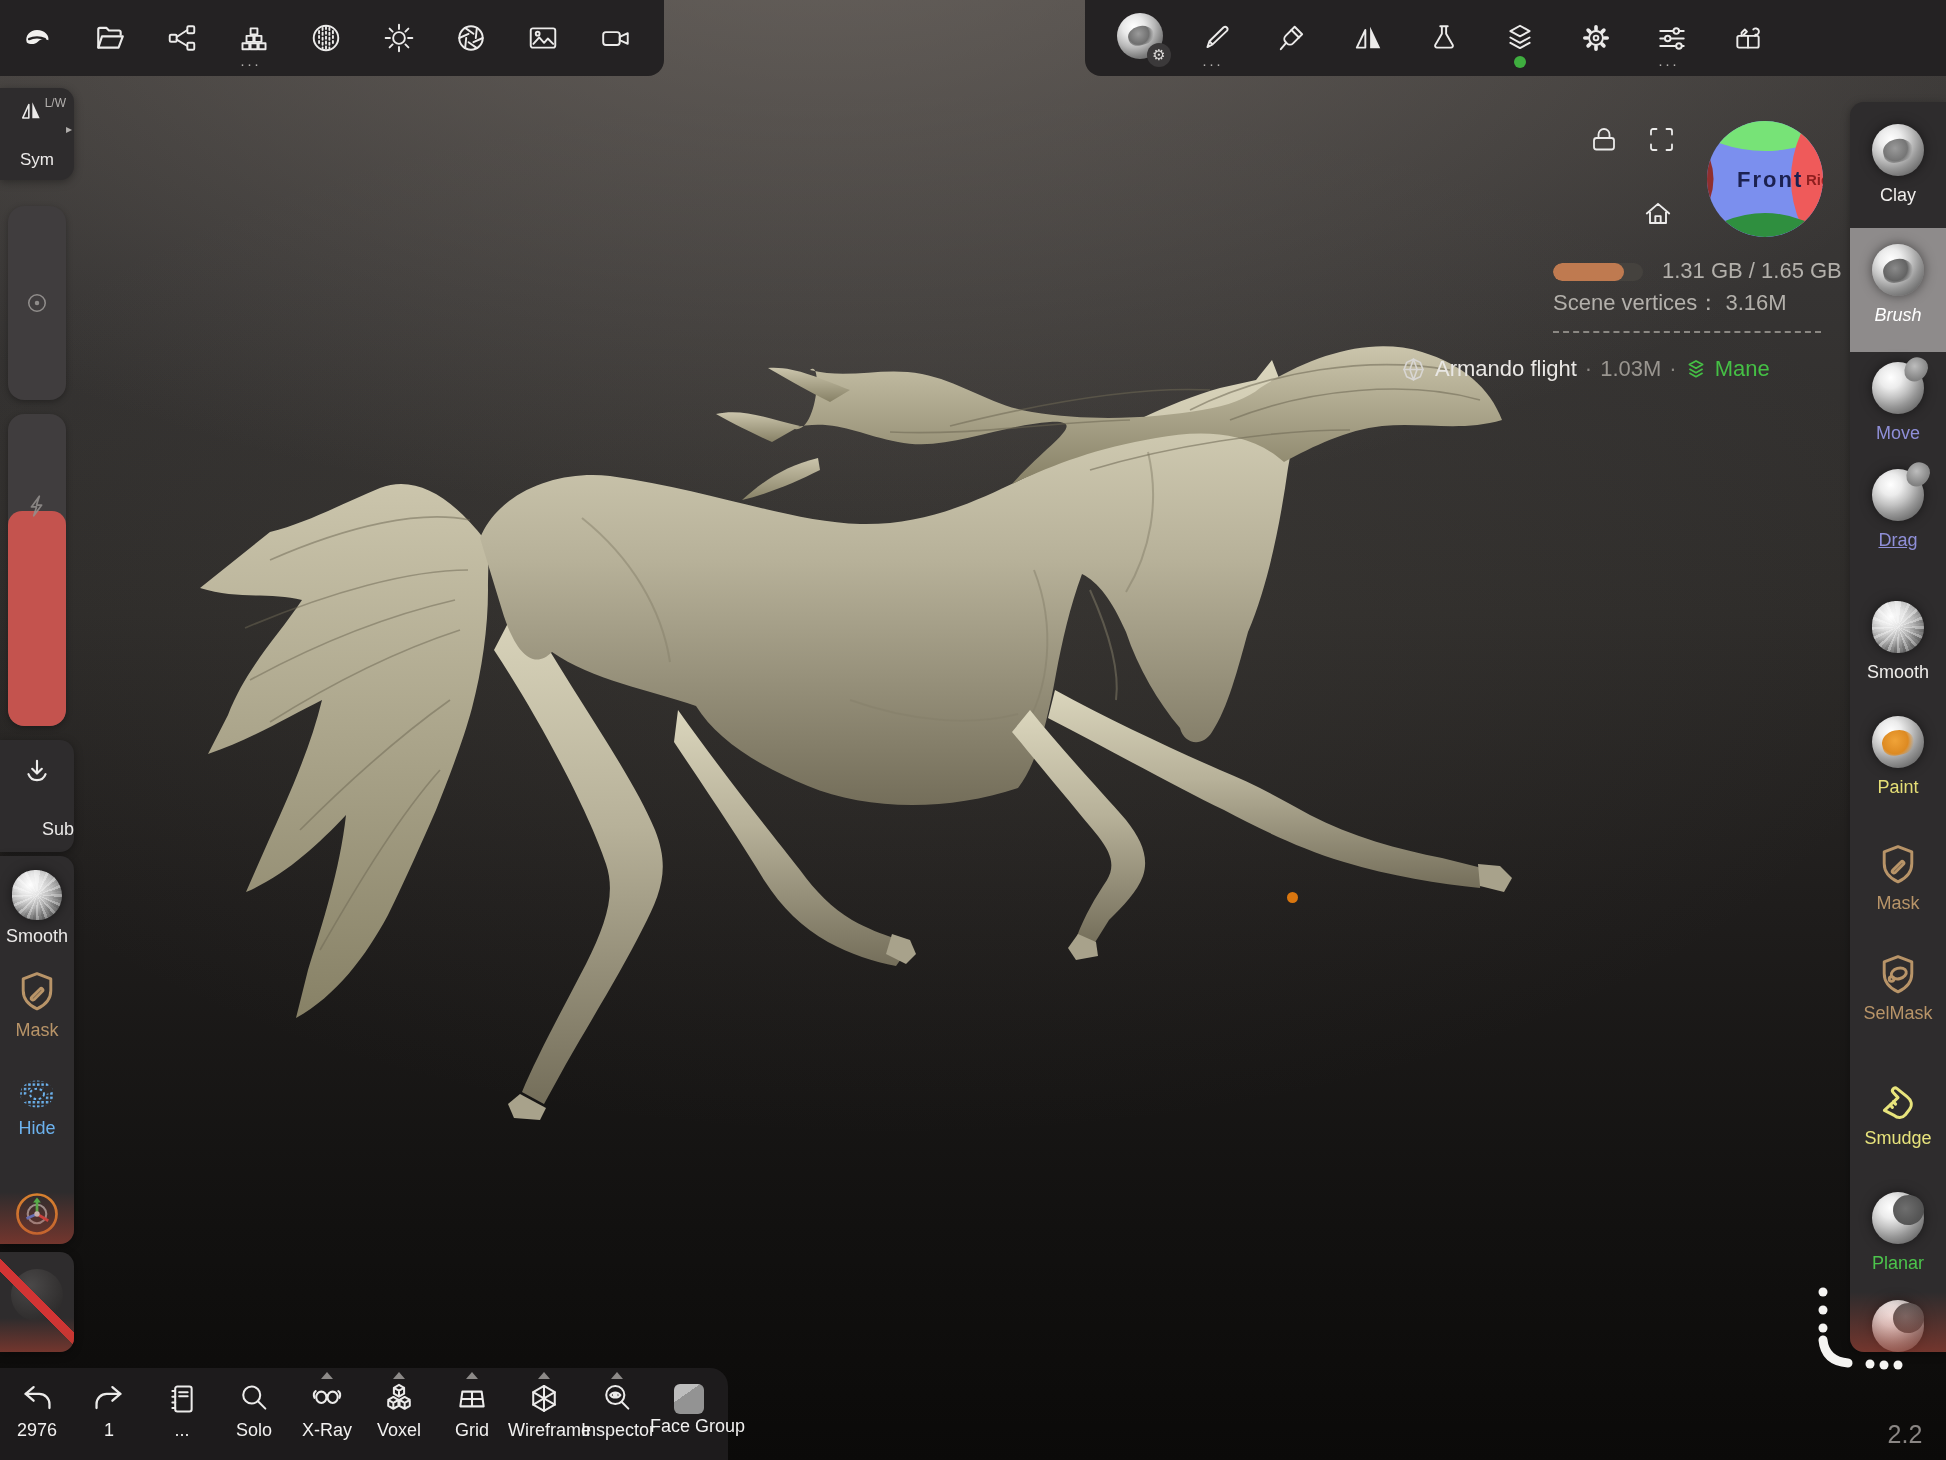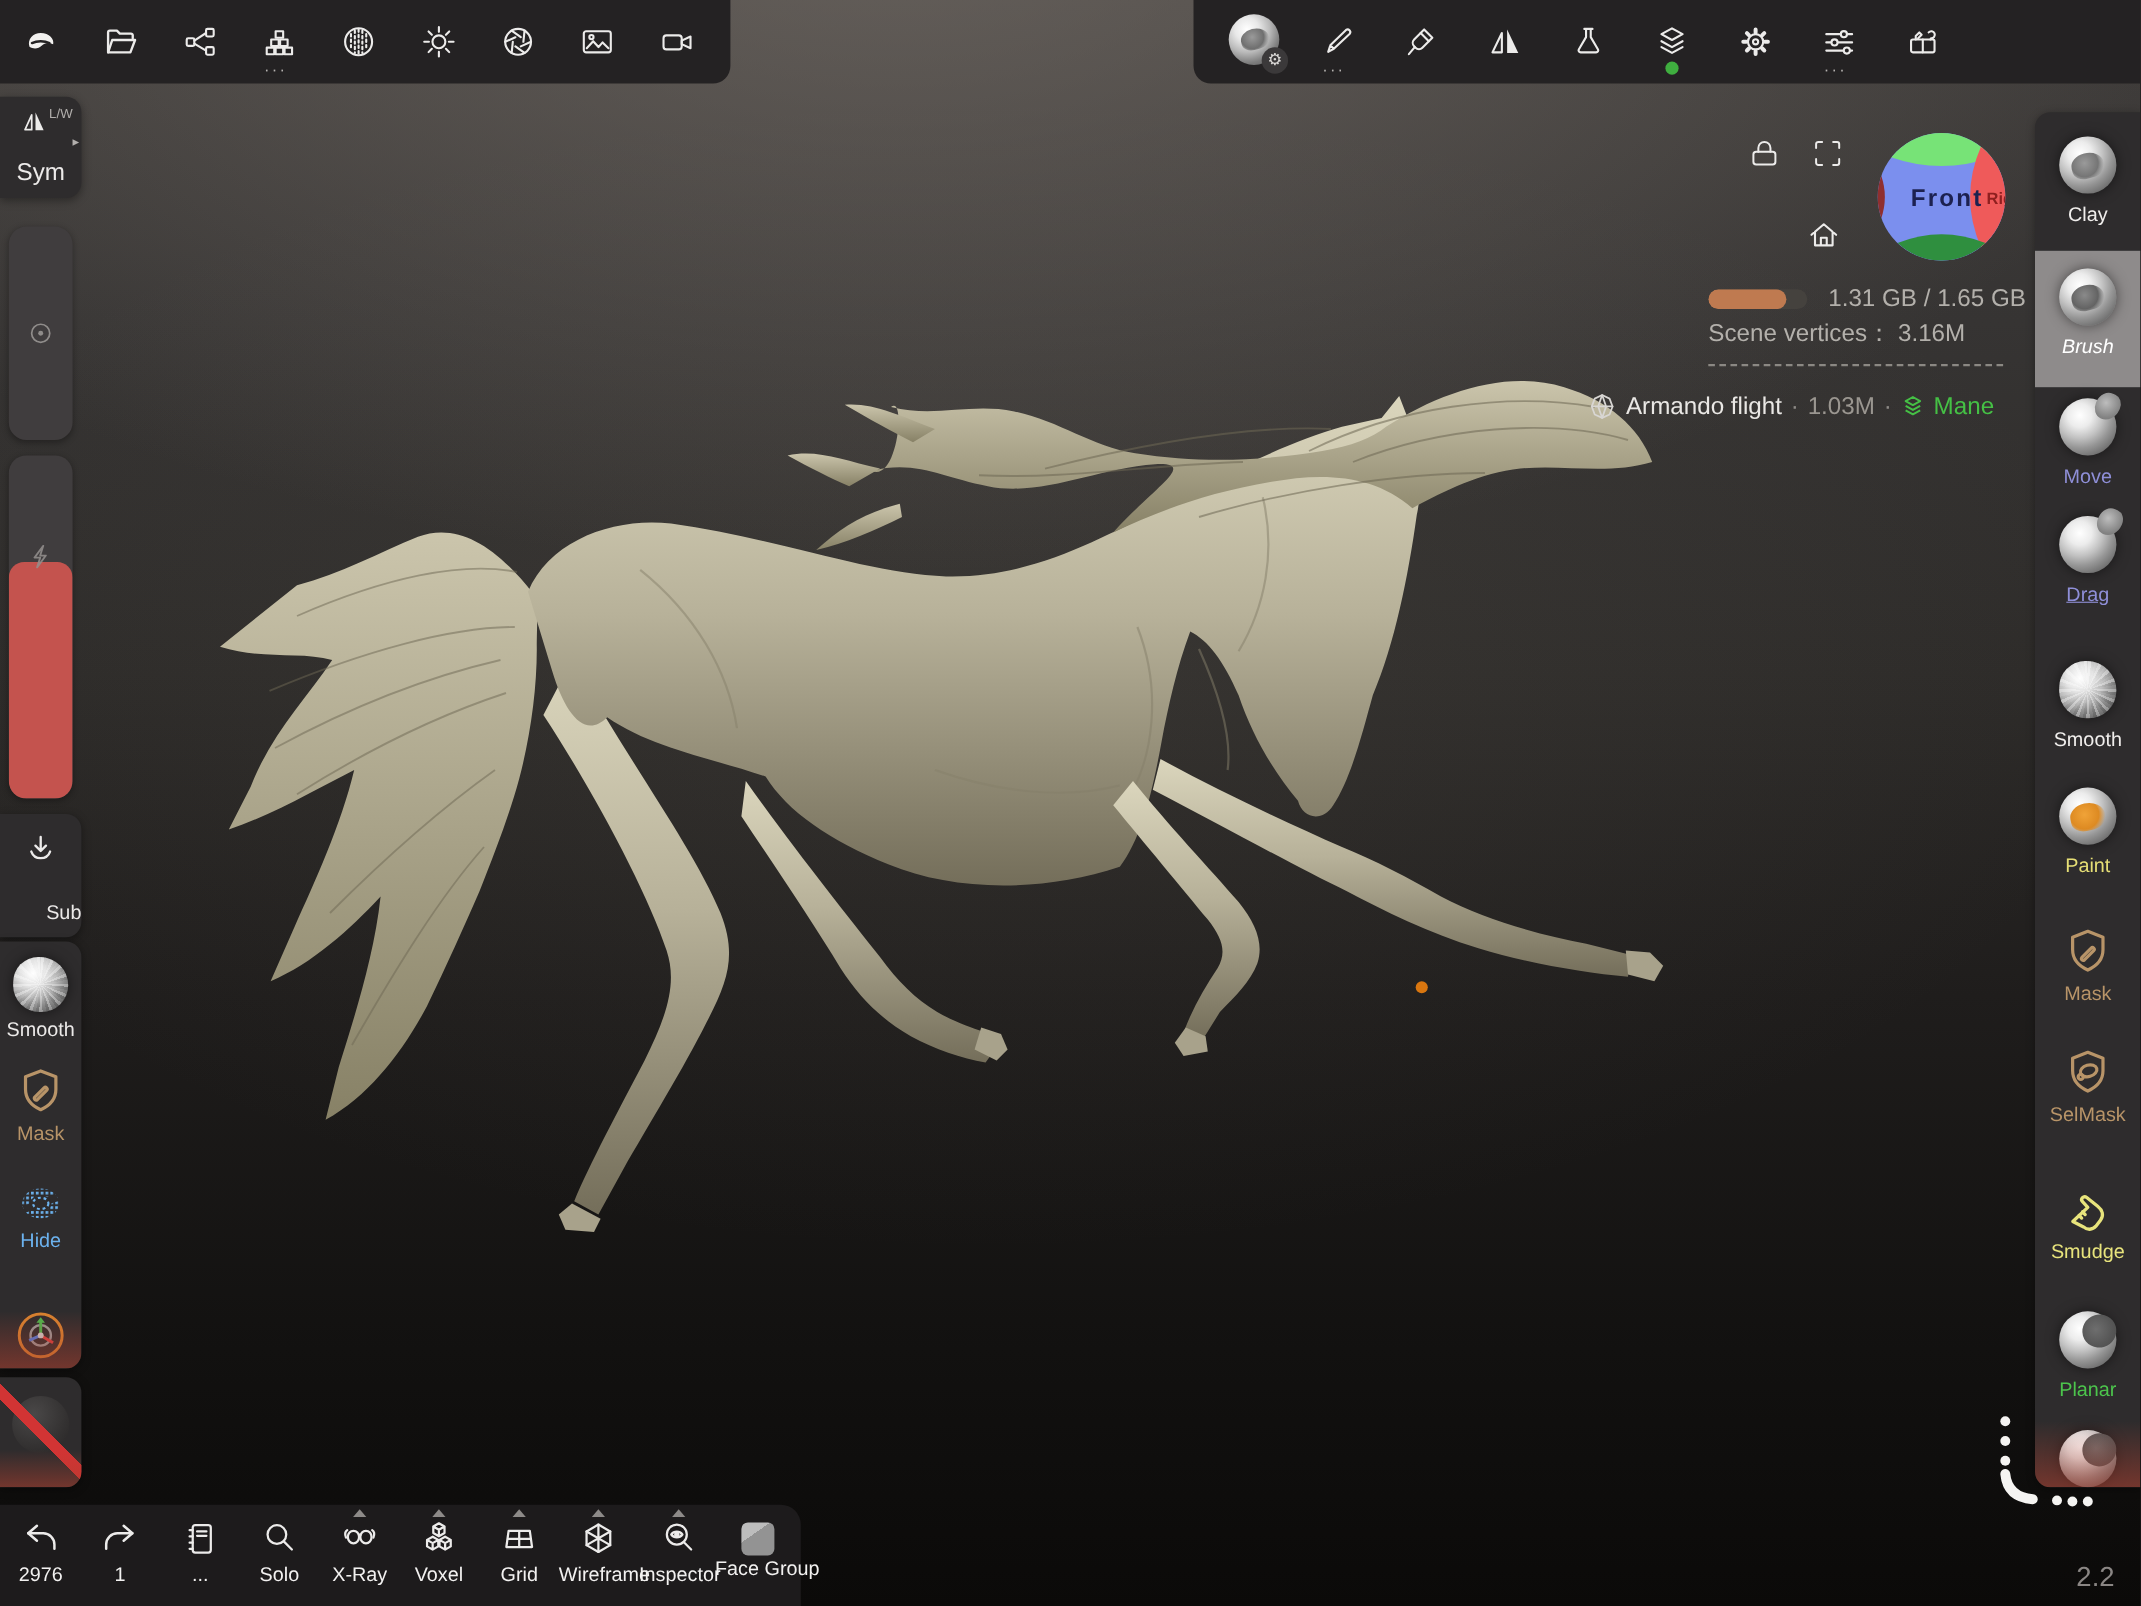--- a/index.html
+++ b/index.html
@@ -238,21 +238,21 @@
     </div>
   </div>
 
   <div class="panel" style="left:0;top:88px;width:74px;height:92px;border-radius:0 14px 14px 0;">
     <svg class="ic thin" width="26" height="26" viewBox="0 0 30 30" style="position:absolute;left:18px;top:10px;">
         <path d="M12.5 7.5 L5.5 23 h7 z"></path>
         <path d="M16.5 5 L25 23.5 h-8.5 z" fill="#ecebea" stroke="none"></path>
       </svg>
     <div style="position:absolute;right:8px;top:8px;font-size:12px;color:#b2afad;">L/W</div>
     <div style="position:absolute;right:2px;top:34px;font-size:12px;color:#b2afad;">▸</div>
-    <div class="lbl" style="position:absolute;left:0;right:0;bottom:10px;font-size:22px;">Sym</div>
+    <div class="lbl" style="position:absolute;left:0;right:0;bottom:10px;font-size:17px;">Sym</div>
   </div>
 
   <div class="track" style="top:206px;height:194px;">
     <svg class="ic thin" width="26" height="26" viewBox="0 0 30 30" style="position:absolute;left:16px;top:84px;stroke:#8f8c8a;">
         <circle cx="15" cy="15" r="9.5"></circle>
         <circle cx="15" cy="15" r="2.6" fill="#8f8c8a" stroke="none"></circle>
       </svg>
   </div>
 
   <div class="track" style="top:414px;height:312px;">
@@ -361,21 +361,21 @@
   <div class="abs" style="left:1553px;top:263px;width:90px;height:18px;border-radius:9px;background:#45423e;overflow:hidden;">
     <div style="height: 100%; background: rgb(191, 122, 80); border-radius: 9px; width: 79%;"></div>
   </div>
   <div class="abs memtext" style="left:1662px;top:258px;">1.31 GB / 1.65 GB</div>
   <div class="abs memtext" style="left:1553px;top:288px;">
     <span>Scene vertices：</span>
     <span>3.16M</span>
   </div>
   <div class="abs" style="left:1553px;top:331px;width:268px;border-top:2px dashed #8b8883;"></div>
 
-  <div class="abs" style="left:1400px;top:352px;width:456px;height:34px;display:flex;align-items:center;justify-content:center;gap:8px;font-size:22px;">
+  <div class="abs" style="left:1400px;top:352px;width:456px;height:34px;display:flex;align-items:center;justify-content:flex-start;gap:8px;font-size:22px;">
     <svg class="ic thin" width="27" height="27" viewBox="0 0 30 30" style="stroke:#d8d6d3;">
         <path d="M15 3.5 l7.5 3.6 3 8 -3 8 -7.5 3.4 -7.5 -3.4 -3 -8 3 -8 z"></path>
         <path d="M15 3.5 L11 15 l4 11.5 M15 3.5 L19 15 l-4 11.5 M4.5 15 h21"></path>
       </svg>
     <span style="color:#e9e7e4;">Armando flight</span>
     <span style="color:#8d8a86;">·</span>
     <span style="color:#9a9690;">1.03M</span>
     <span style="color:#8d8a86;">·</span>
     <svg width="22" height="22" viewBox="0 0 30 30" style="fill:none;stroke:#45c045;stroke-width:2.4;stroke-linejoin:round;">
         <path d="M15 4 l9 5 -9 5 -9 -5 z M6 15 l9 5 9 -5 M6 20.5 l9 5 9 -5"></path>

